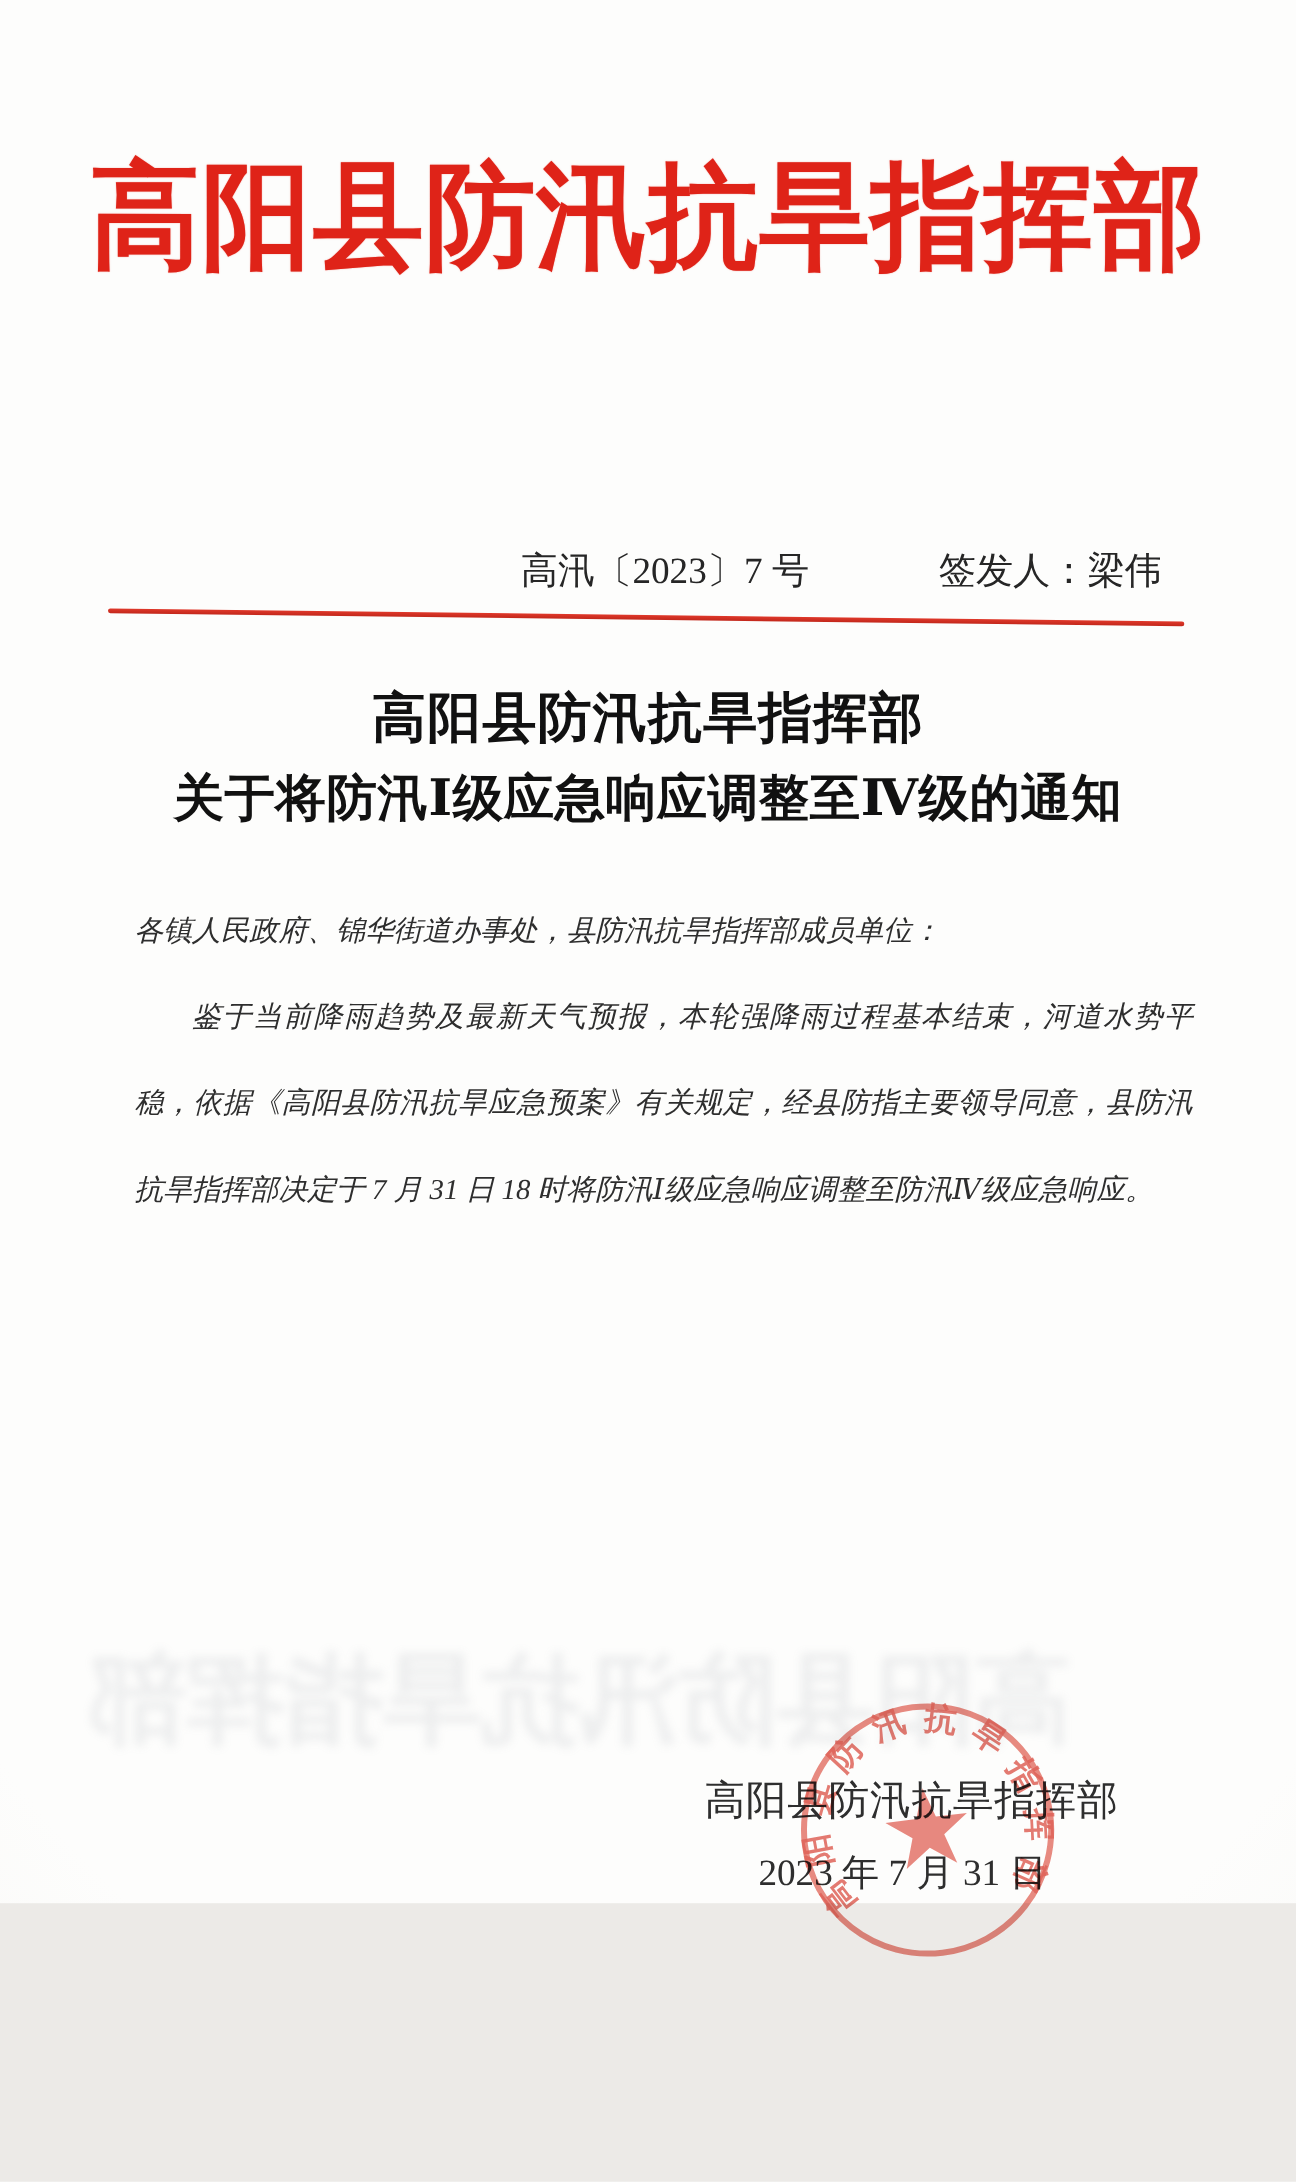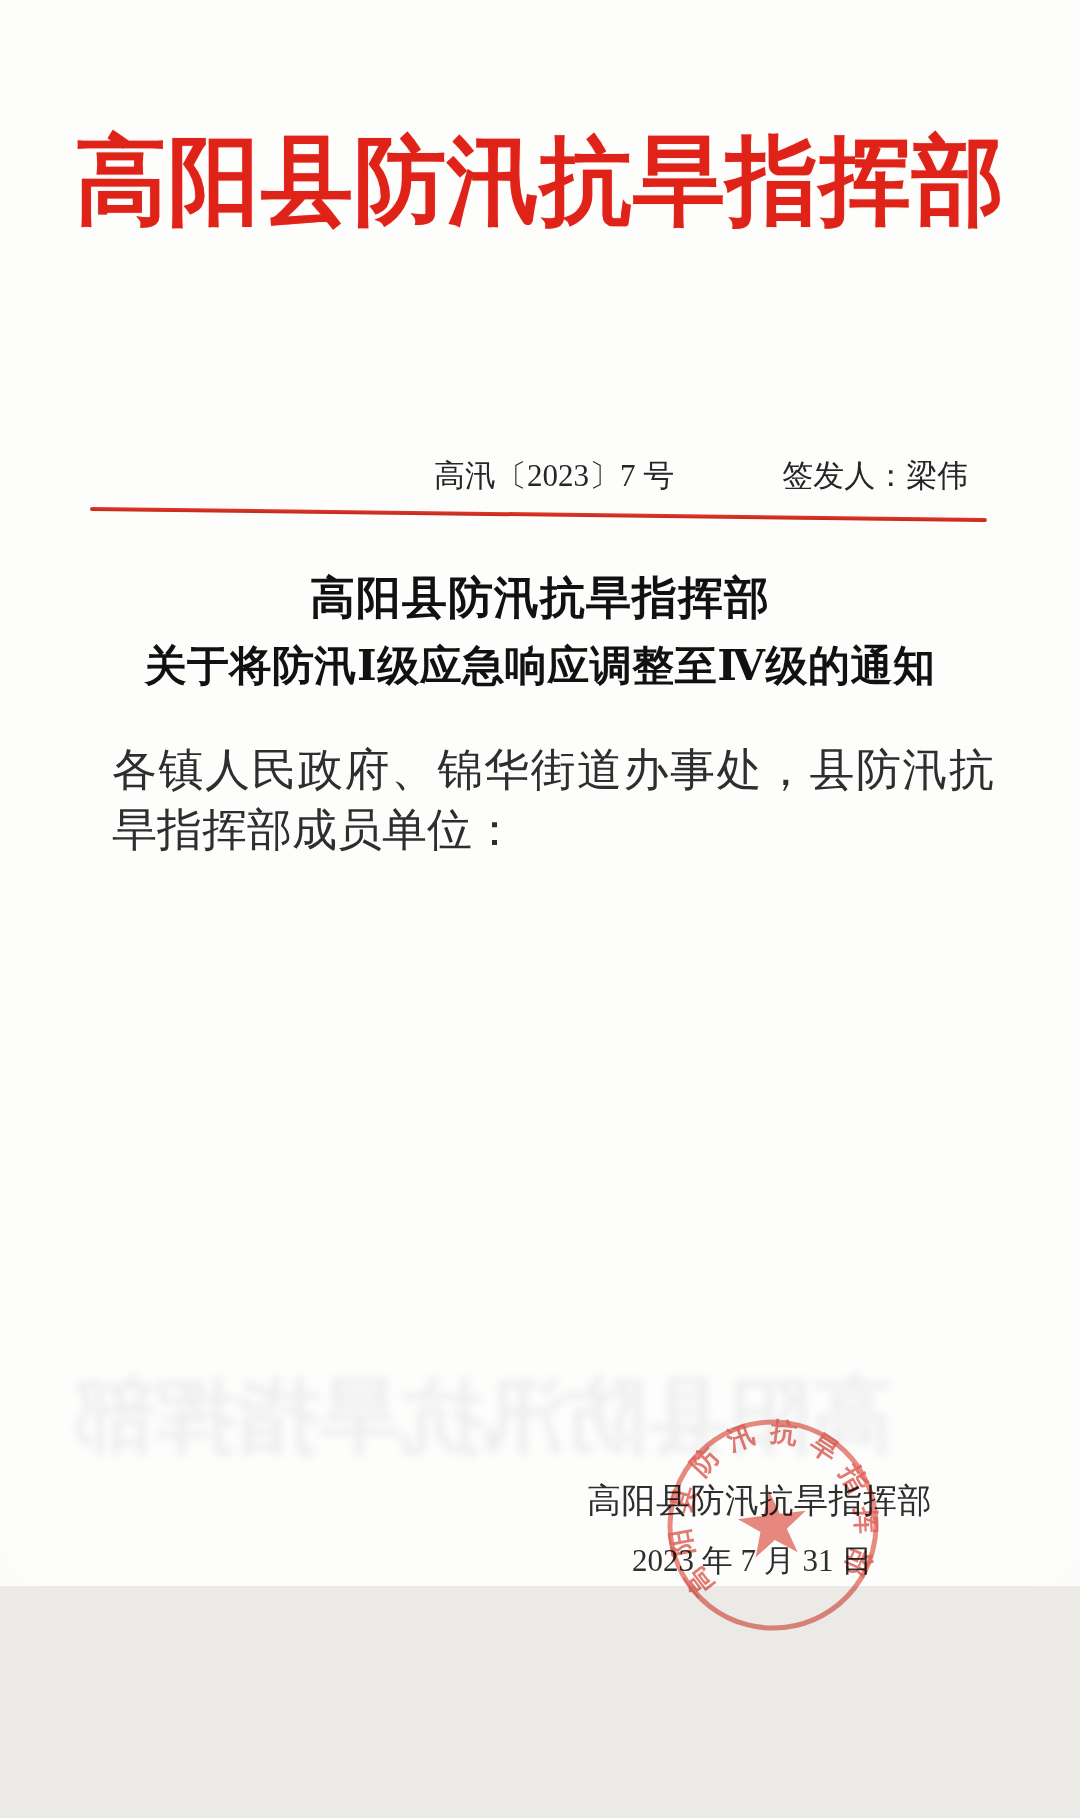--- a/index.html
+++ b/index.html
@@ -40,22 +40,23 @@
   
   .doc-title{
     position:absolute;left:0;top:563px;width:100%;
     text-align:center;color:#111;font-weight:bold;
   }
   .doc-title .t1{font-size:45px;line-height:70px;letter-spacing:1px;}
   .doc-title .t2{font-size:42px;line-height:66px;letter-spacing:0.5px;}
   
   .body-text{
     position:absolute;left:112px;top:740px;width:882px;
-    font-size:45px;line-height:60px;color:#2e2e2e;
+    font-size:24px;line-height:72px;color:#2e2e2e;
     text-align:justify;
+    font-style:italic;
   }
   .body-text p{margin:0;}
   .body-text p.indent{text-indent:2em;}
   
   .ghost{
     position:absolute;left:92px;top:1362px;width:800px;
     font-size:82px;font-weight:bold;white-space:nowrap;
     color:#8d939d;opacity:0.14;
     transform:scaleX(-1);
     filter:blur(4px);
@@ -97,20 +98,21 @@
 
   <div class="red-rule"></div>
 
   <div class="doc-title">
     <div class="t1">高阳县防汛抗旱指挥部</div>
     <div class="t2">关于将防汛Ⅰ级应急响应调整至Ⅳ级的通知</div>
   </div>
 
   <div class="body-text">
     <p>各镇人民政府、锦华街道办事处，县防汛抗旱指挥部成员单位：</p>
+    <p class="indent">鉴于当前降雨趋势及最新天气预报，本轮强降雨过程基本结束，河道水势平稳，依据《高阳县防汛抗旱应急预案》有关规定，经县防指主要领导同意，县防汛抗旱指挥部决定于 7 月 31 日 18 时将防汛Ⅰ级应急响应调整至防汛Ⅳ级应急响应。</p>
   </div>
 
   <div class="ghost">高阳县防汛抗旱指挥部</div>
 
   <div class="sig-org">高阳县防汛抗旱指挥部</div>
 
   <div class="sig-date">2023 年 7 月 31 日</div>
 
   <svg class="stamp" viewBox="0 0 230 230">
     <circle class="ring" cx="115" cy="115" r="103"></circle>

